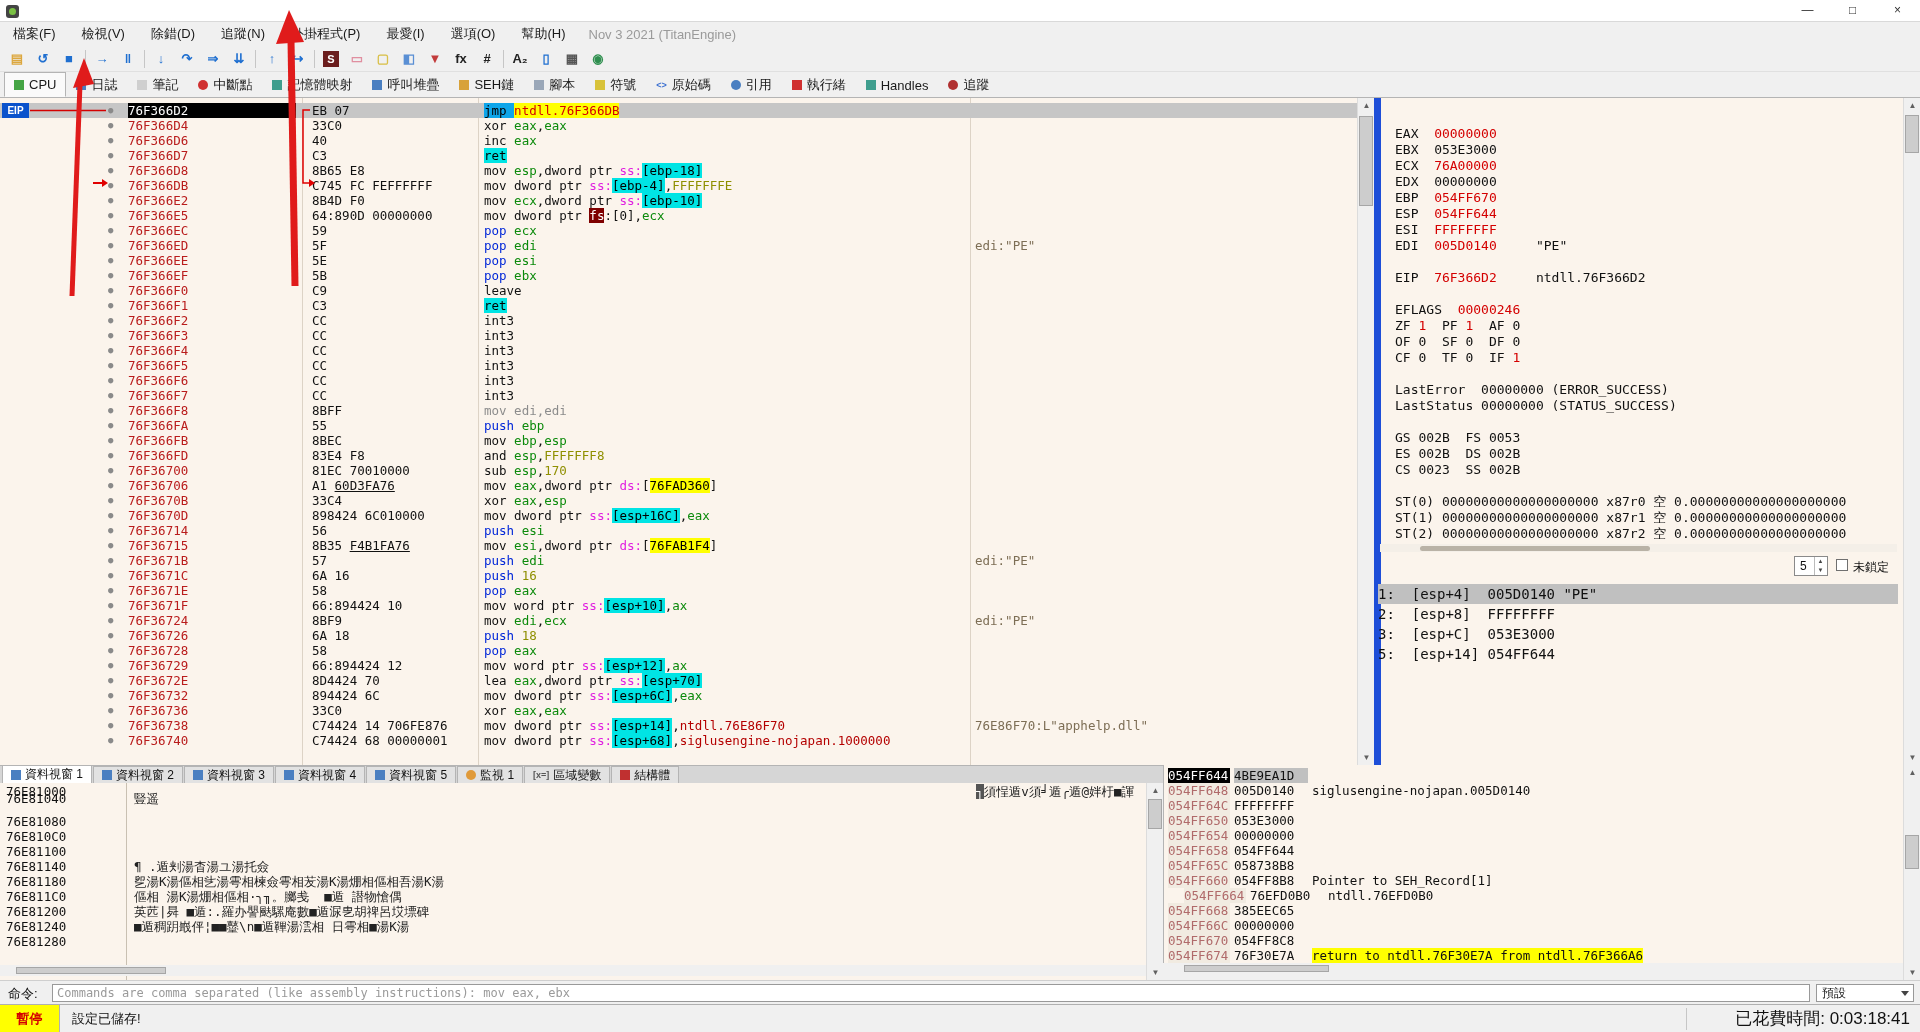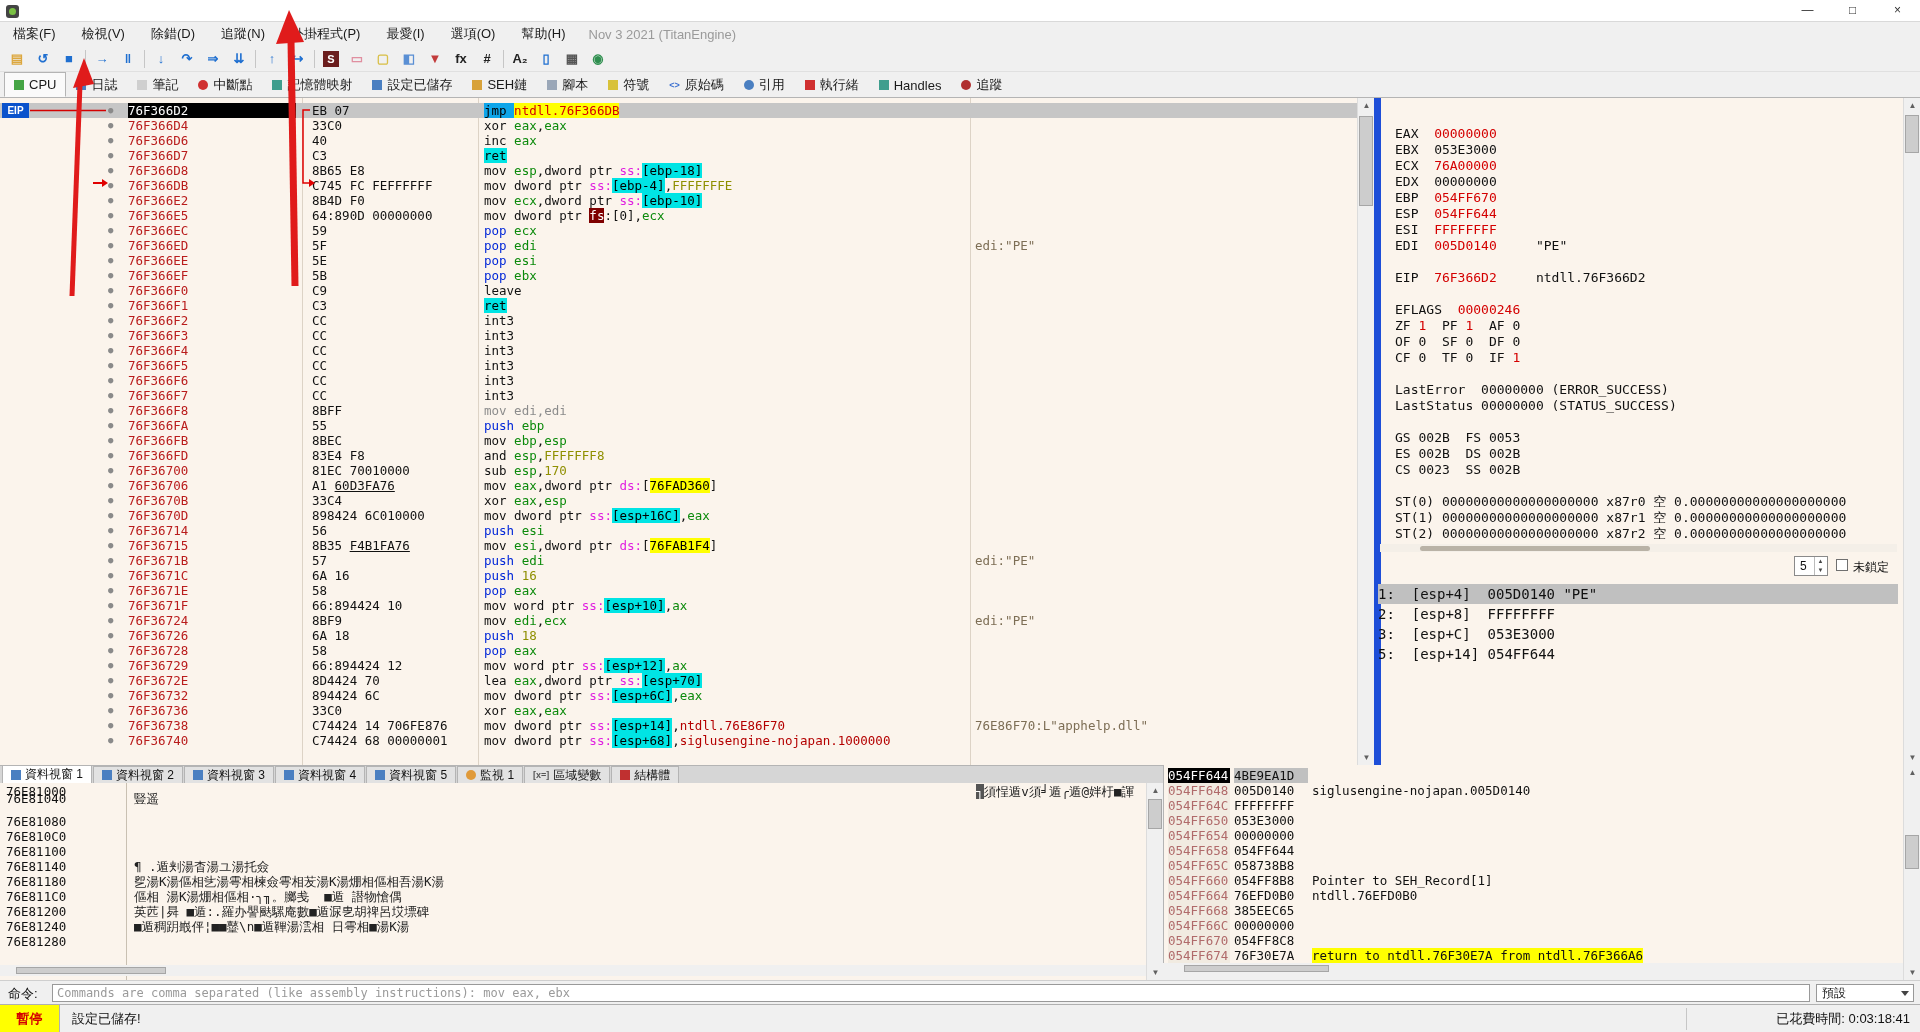--- a/index.html
+++ b/index.html
@@ -94,21 +94,21 @@
 #cmdbar{left:0;top:980px;width:1920px;height:24px;background:#f0f0f0;border-top:1px solid #cfcfcf}
 #cmd-label{position:absolute;left:8px;top:4px;font-size:13px}
 #cmd-input{position:absolute;left:52px;top:3px;width:1758px;height:18px;border:1px solid #999;background:#fff;font-size:12px;font-family:"DejaVu Sans Mono",monospace;padding:0 4px;color:#333}
 #cmd-input::placeholder{color:#9a9a9a}
 #cmd-combo{position:absolute;left:1816px;top:3px;width:98px;height:18px;background:#fff;border:1px solid #999;font-size:12px;line-height:16px;padding-left:5px}
 #cmd-combo .arr{position:absolute;right:4px;top:6px;width:0;height:0;border-left:4px solid transparent;border-right:4px solid transparent;border-top:5px solid #444}
 #statusbar{left:0;top:1004px;width:1920px;height:28px;background:#f0f0f0;border-top:1px solid #b0b0b0}
 #status-badge{position:absolute;left:0;top:0;width:60px;height:28px;background:#ffff00;color:#d40000;font-weight:bold;font-size:13px;text-align:center;line-height:28px;border-right:1px solid #b0b0b0}
 #status-saved{position:absolute;left:72px;top:0;font-size:13px;line-height:28px;color:#111}
 #status-sep{position:absolute;left:1686px;top:3px;width:1px;height:22px;background:#c6c6c6}
-#status-time{position:absolute;right:10px;top:0;font-size:13px;line-height:28px;color:#111}
+#status-time{position:absolute;right:10px;top:0;font-size:17px;line-height:28px;color:#111}
 #overlay{left:0;top:0;width:1920px;height:1032px;pointer-events:none;z-index:60}
 </style>
 </head>
 <body>
 
 <div class="abs" id="titlebar">
   <div class="abs" id="app-icon"></div>
   <div class="abs" id="win-controls">
       <div class="winbtn">—</div>
       <div class="winbtn">□</div>
@@ -172,21 +172,21 @@
     <div class="tab">
       <span class="ci" style="background: rgb(208, 48, 48);"></span>
       <span>中斷點</span>
     </div>
     <div class="tab">
       <span class="sq" style="background: rgb(63, 158, 142);"></span>
       <span>記憶體映射</span>
     </div>
     <div class="tab">
       <span class="sq" style="background: rgb(74, 127, 193);"></span>
-      <span>設定已儲存</span>
+      <span>呼叫堆疊</span>
     </div>
     <div class="tab">
       <span class="sq" style="background: rgb(216, 162, 58);"></span>
       <span>SEH鏈</span>
     </div>
     <div class="tab">
       <span class="sq" style="background: rgb(154, 167, 184);"></span>
       <span>腳本</span>
     </div>
     <div class="tab">
@@ -364,21 +364,21 @@
 <div class="abs" id="stack">
   <div id="stack-rows">
       <div class="srow mono sel" style="top: 3px;"><span class="sa">054FF644</span><span class="sv">4BE9EA1D</span></div>
       <div class="srow mono" style="top: 18px;"><span class="sa">054FF648</span><span class="sv">005D0140</span><span class="sc ">siglusengine-nojapan.005D0140</span></div>
       <div class="srow mono" style="top: 33px;"><span class="sa">054FF64C</span><span class="sv">FFFFFFFF</span></div>
       <div class="srow mono" style="top: 48px;"><span class="sa">054FF650</span><span class="sv">053E3000</span></div>
       <div class="srow mono" style="top: 63px;"><span class="sa">054FF654</span><span class="sv">00000000</span></div>
       <div class="srow mono" style="top: 78px;"><span class="sa">054FF658</span><span class="sv">054FF644</span></div>
       <div class="srow mono" style="top: 93px;"><span class="sa">054FF65C</span><span class="sv">058738B8</span></div>
       <div class="srow mono" style="top: 108px;"><span class="sa">054FF660</span><span class="sv">054FF8B8</span><span class="sc c-seh">Pointer to SEH_Record[1]</span></div>
-      <div class="srow mono" style="top: 123px;"><span class="sa">054FF664</span><span class="sv">76EFD0B0</span><span class="sc ">ntdll.76EFD0B0</span></div>
+      <div class="srow mono" style="top: 123px; margin-left: 16px;"><span class="sa">054FF664</span><span class="sv">76EFD0B0</span><span class="sc ">ntdll.76EFD0B0</span></div>
       <div class="srow mono" style="top: 138px;"><span class="sa">054FF668</span><span class="sv">385EEC65</span></div>
       <div class="srow mono" style="top: 153px;"><span class="sa">054FF66C</span><span class="sv">00000000</span></div>
       <div class="srow mono" style="top: 168px;"><span class="sa">054FF670</span><span class="sv">054FF8C8</span></div>
       <div class="srow mono" style="top: 183px;"><span class="sa">054FF674</span><span class="sv v-red">76F30E7A</span><span class="sc c-rety">return to ntdll.76F30E7A from ntdll.76F366A6</span></div>
     </div>
 </div>
 <div class="hscroll" style="left:1164px;top:963px;width:739px">
   <div class="thumb" style="left:20px;top:2px;width:145px;height:7px"></div>
 </div>
 <div class="vscroll" style="left:1903px;top:765px;height:215px">

